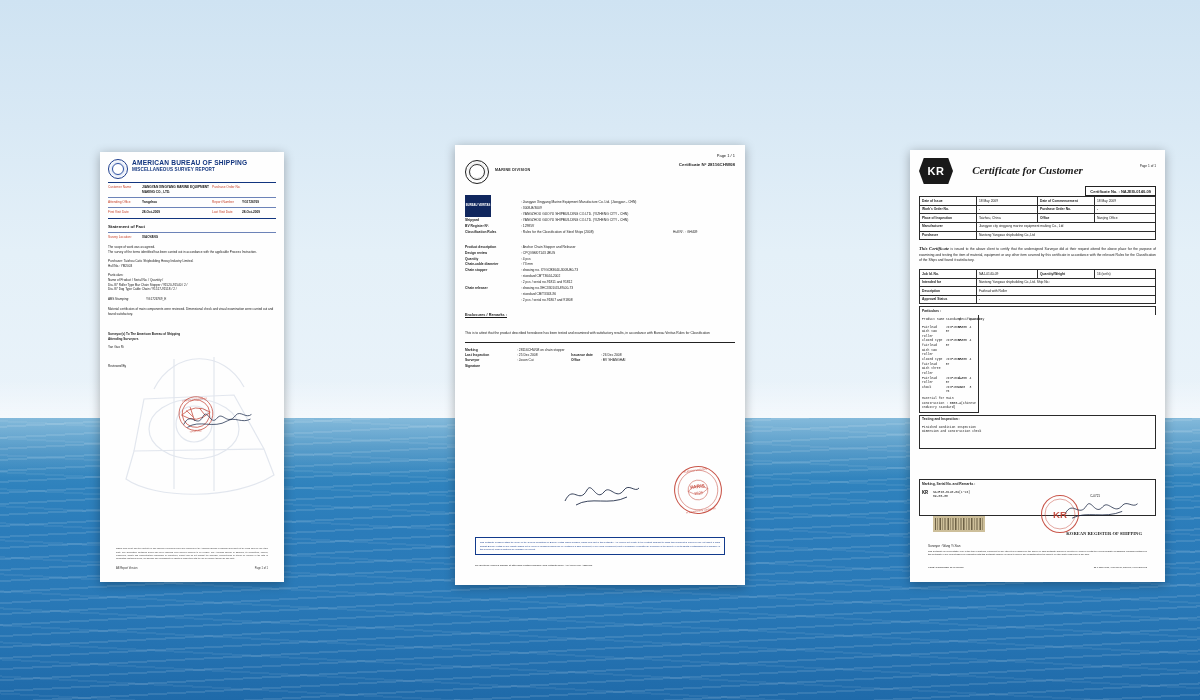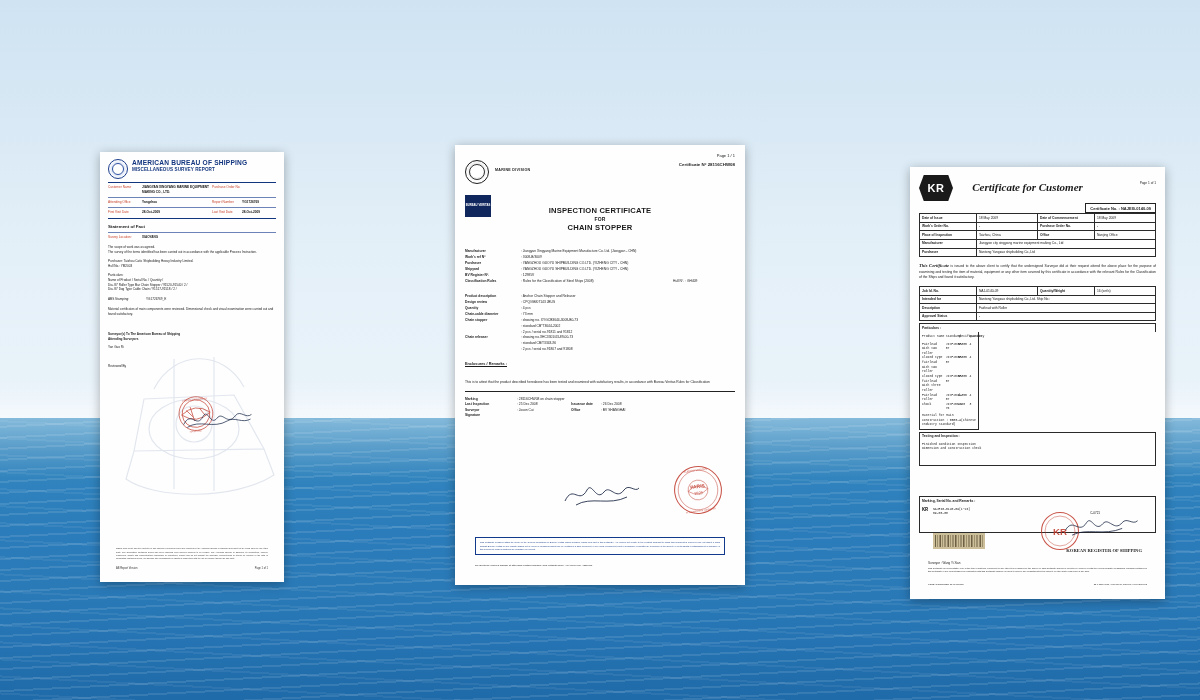--- a/index.html
+++ b/index.html
@@ -154,21 +154,21 @@
     position: absolute; left: 10px; right: 10px; bottom: 22px;
     border: 1px solid #123a8c; padding: 3px 4px;
     font-size: 2.2px; line-height: 1.45; color: #123a8c; text-align: justify;
   }
   .bv-disclaim {
     position: absolute; left: 10px; right: 10px; bottom: 10px;
     font-size: 2.2px; line-height: 1.45; color: #111;
   }
 
   
-  #doc3 { left: 910px; top: 150px; width: 255px; height: 432px; margin-top: 17px; }
+  #doc3 { left: 910px; top: 150px; width: 255px; height: 432px; }
   #doc3 .inner { position: absolute; left: 9px; top: 8px; right: 9px; bottom: 8px; }
   .kr-top { display: flex; align-items: flex-start; }
   .kr-logo {
     width: 34px; height: 26px; background: #1a1a1a; color: #fff;
     clip-path: polygon(14% 0, 86% 0, 100% 50%, 86% 100%, 14% 100%, 0 50%);
     display: flex; align-items: center; justify-content: center;
     font-size: 11px; font-weight: bold; letter-spacing: .5px; flex: 0 0 auto;
   }
   .kr-title {
     flex: 1 1 auto; text-align: center; font-family: "Liberation Serif", serif;
@@ -320,25 +320,20 @@
     <div class="inner">
       <div class="bv-pageno">Page 1 / 1</div>
 
       <div class="bv-logo-row">
         <div class="bv-crest"></div>
         <div class="bv-marine">MARINE DIVISION</div>
       </div>
       <div class="bv-box" style="position:absolute; left:0; top:40px;">BUREAU VERITAS</div>
       <div class="bv-certno">Certificate N° 28116CHW08</div>
 
-      <div class="bv-title">
-        <div>INSPECTION CERTIFICATE</div>
-        <div class="small">FOR</div>
-        <div>CHAIN STOPPER</div>
-      </div>
 
       <div style="margin-top:16px;">
         <div class="bv-kv">
           <div class="k">Manufacturer</div>
           <div class="v">: Jiangyan Xingyang Marine Equipment Manufacture Co. Ltd. (Jiangyan - CHN)</div>
         </div>
         <div class="bv-kv">
           <div class="k">Work's ref N°</div>
           <div class="v">: 3008-B/3009</div>
         </div>

